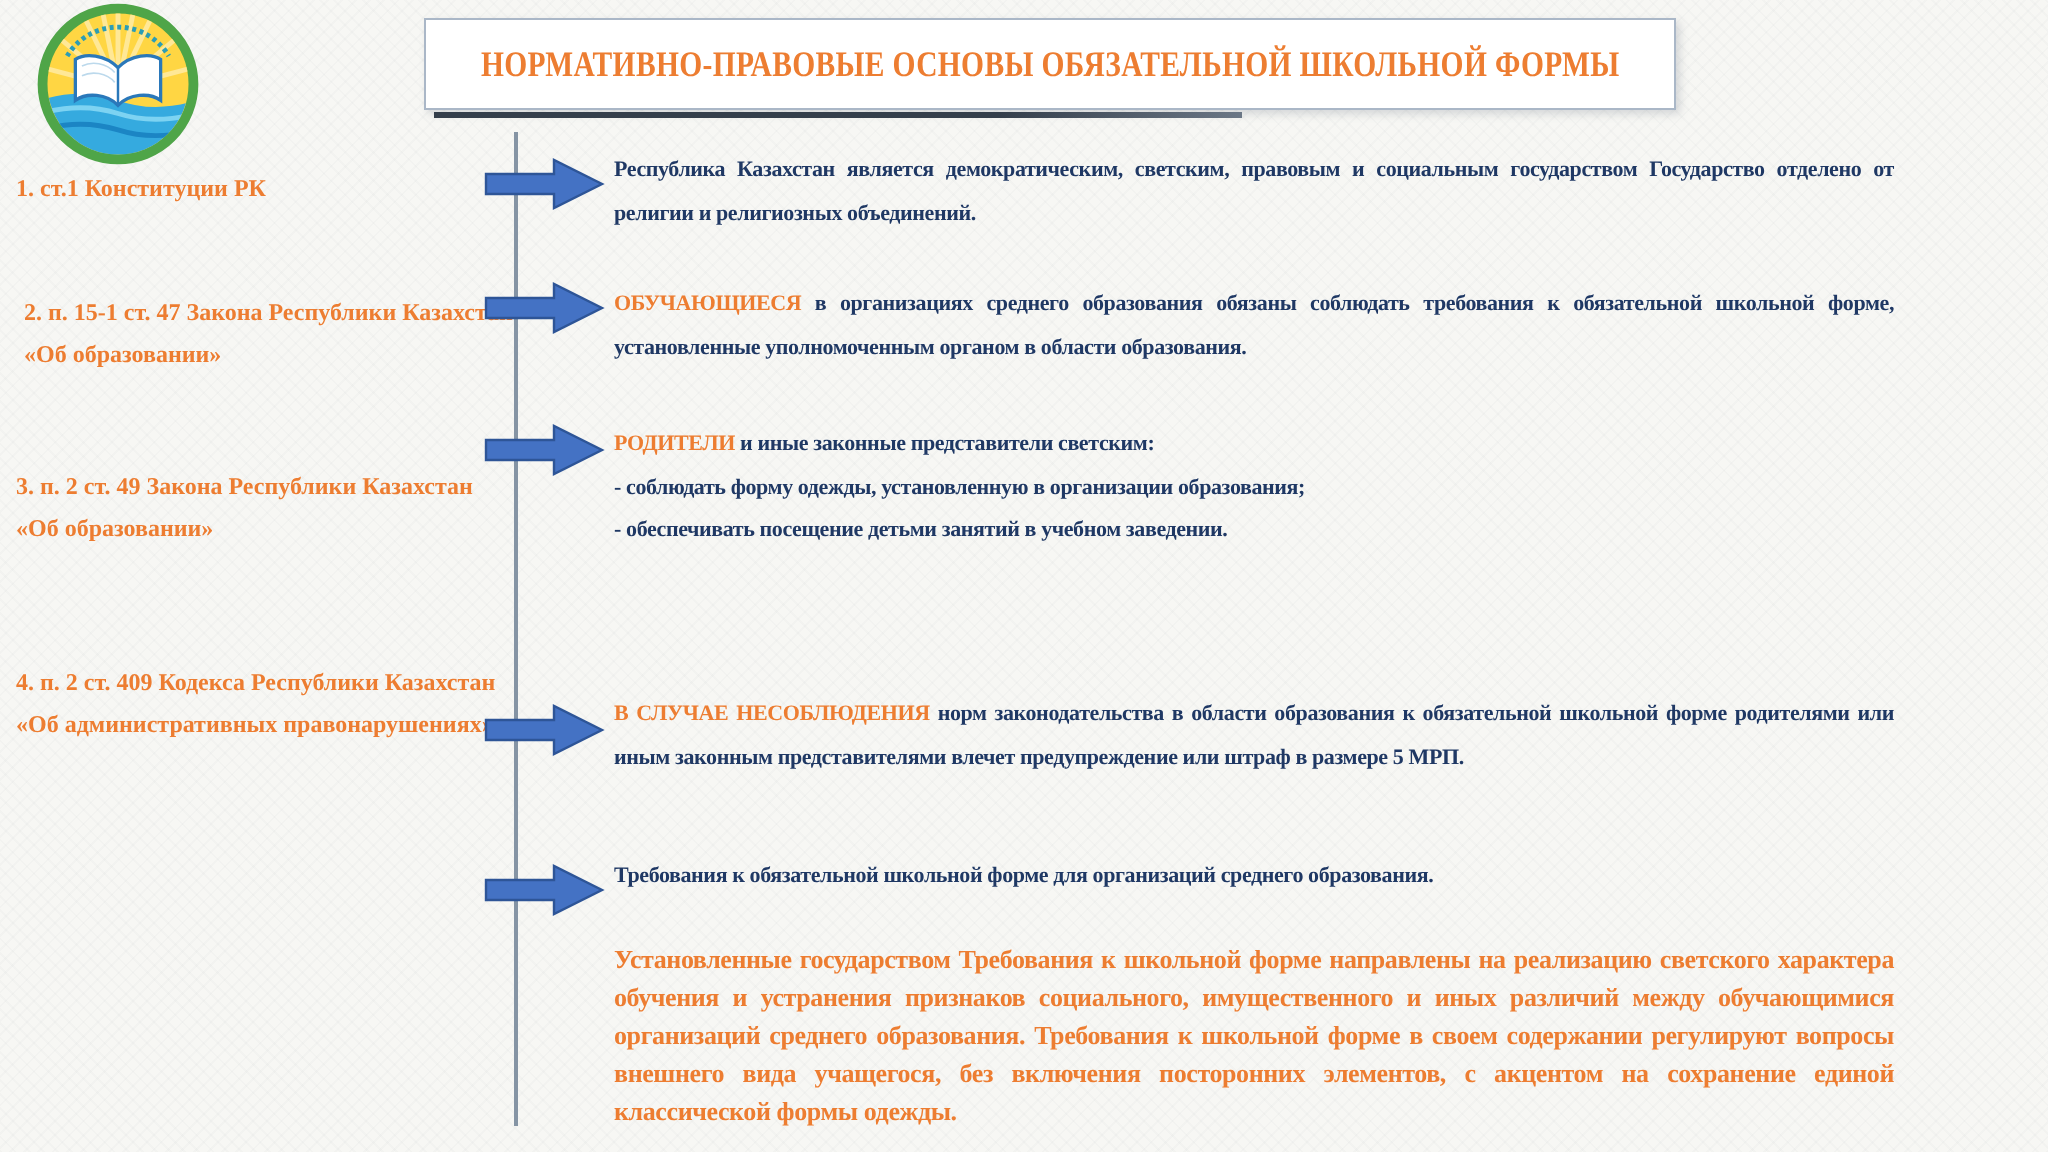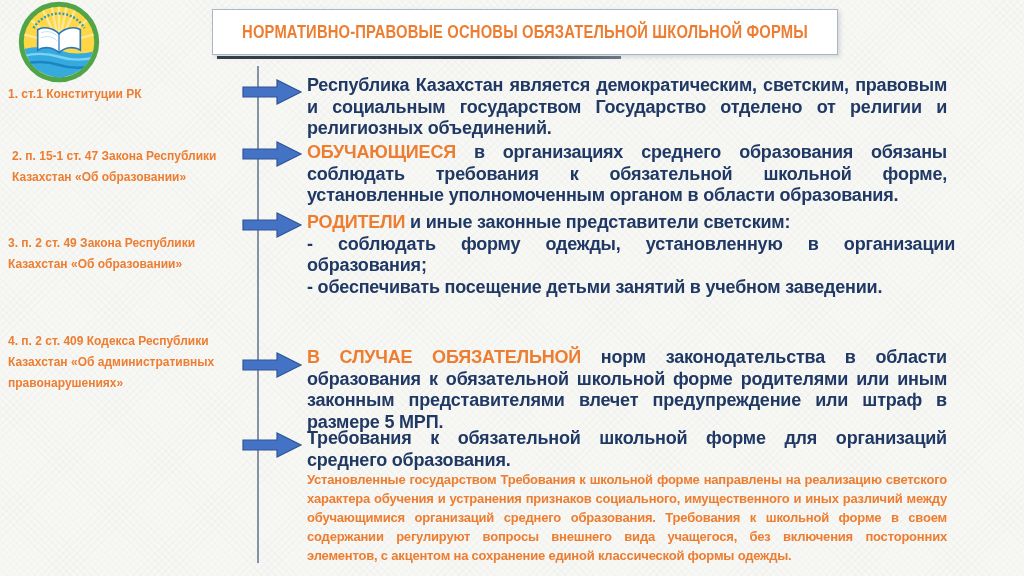--- a/index.html
+++ b/index.html
@@ -1,18 +1,18 @@
 <!DOCTYPE html>
 <html><head>
 <meta charset="utf-8">
 <style>
   html,body{margin:0;padding:0;}
   .slide{
     position:relative;width:1024px;height:576px;overflow:hidden;
-    font-family:Liberation Sans, sans-serif;
+    font-family:Liberation Serif, serif;
     background-color:#f7f7f4;
     background-image:
       repeating-linear-gradient(45deg, rgba(120,130,140,0.035) 0 1px, transparent 1px 5px),
       repeating-linear-gradient(-45deg, rgba(120,130,140,0.035) 0 1px, transparent 1px 5px);
   }
   .title-box{
     position:absolute;left:212px;top:9px;width:624px;height:44px;
     background:#ffffff;border:1px solid #aab7c7;
     box-shadow:2px 2px 4px rgba(110,120,135,.25);
     display:flex;align-items:center;justify-content:center;
@@ -30,21 +30,21 @@
     background:#8594a4;z-index:1;
   }
   .logo{position:absolute;left:18px;top:1px;width:82px;height:82px;}
   .left-item{
     position:absolute;left:8px;width:248px;
     color:#ED7D31;font-weight:bold;font-size:12px;line-height:21px;
   }
   .arrow{position:absolute;left:242px;width:61px;height:30px;z-index:3;}
   .para{
     position:absolute;left:307px;width:640px;
-    color:#1F3864;font-weight:bold;font-size:18px;line-height:21.5px;
+    color:#1F3864;font-weight:bold;font-size:11px;line-height:21.5px;
     text-align:justify;letter-spacing:-0.2px;
   }
   .para .hl{color:#ED7D31;}
   .para-body-orange{
     color:#ED7D31;font-size:13px;line-height:19px;text-align:justify;
     font-weight:bold;letter-spacing:-0.2px;
   }
 </style>
 </head>
 <body>
@@ -118,19 +118,19 @@
     <span class="hl">ОБУЧАЮЩИЕСЯ</span><span> в организациях среднего образования обязаны соблюдать требования к обязательной школьной форме, установленные уполномоченным органом в области образования.</span>
   </div>
 
   <div class="para" style="top:212px;width:648px;">
     <div><span class="hl">РОДИТЕЛИ</span><span> и иные законные представители светским:</span></div>
     <div>- соблюдать форму одежды, установленную в организации образования;</div>
     <div>- обеспечивать посещение детьми занятий в учебном заведении.</div>
   </div>
 
   <div class="para" style="top:347px;">
-    <span class="hl">В СЛУЧАЕ ОБЯЗАТЕЛЬНОЙ</span><span> норм законодательства в области образования к обязательной школьной форме родителями или иным законным представителями влечет предупреждение или штраф в размере 5 МРП.</span>
+    <span class="hl">В СЛУЧАЕ НЕСОБЛЮДЕНИЯ</span><span> норм законодательства в области образования к обязательной школьной форме родителями или иным законным представителями влечет предупреждение или штраф в размере 5 МРП.</span>
   </div>
 
   <div class="para" style="top:428px;">Требования к обязательной школьной форме для организаций среднего образования.</div>
   <div class="para para-body-orange" style="top:470px;">Установленные государством Требования к школьной форме направлены на реализацию светского характера обучения и устранения признаков социального, имущественного и иных различий между обучающимися организаций среднего образования. Требования к школьной форме в своем содержании регулируют вопросы внешнего вида учащегося, без включения посторонних элементов, с акцентом на сохранение единой классической формы одежды.</div>
 
 </div>
 
 </body></html>

